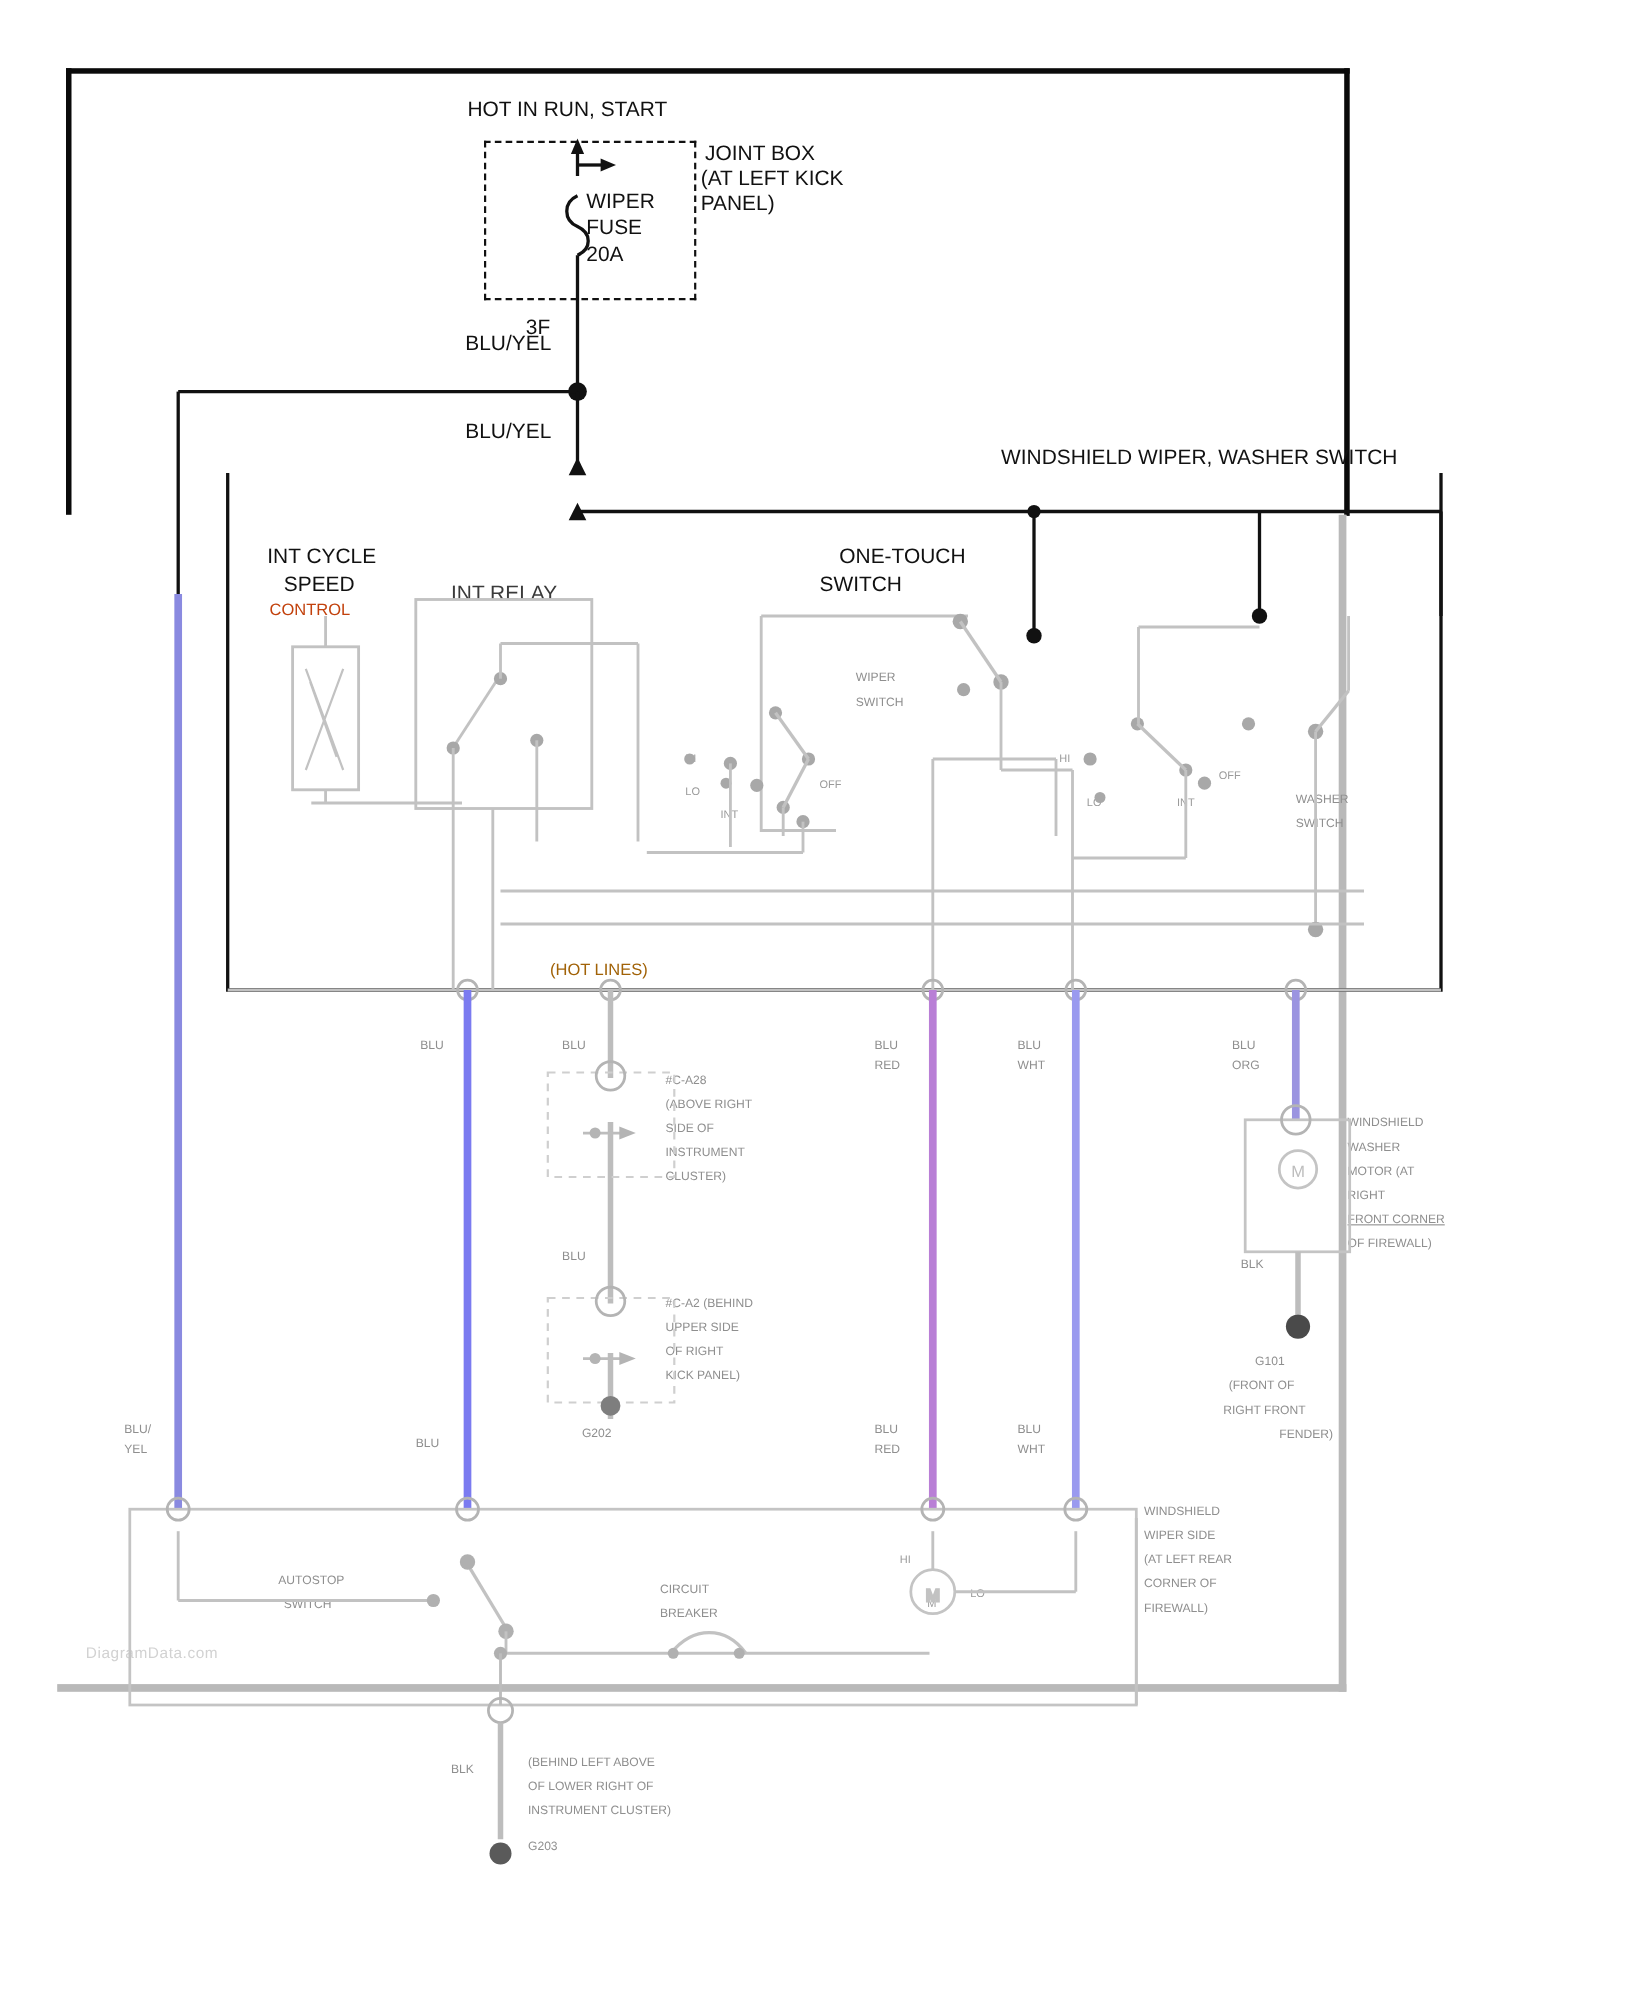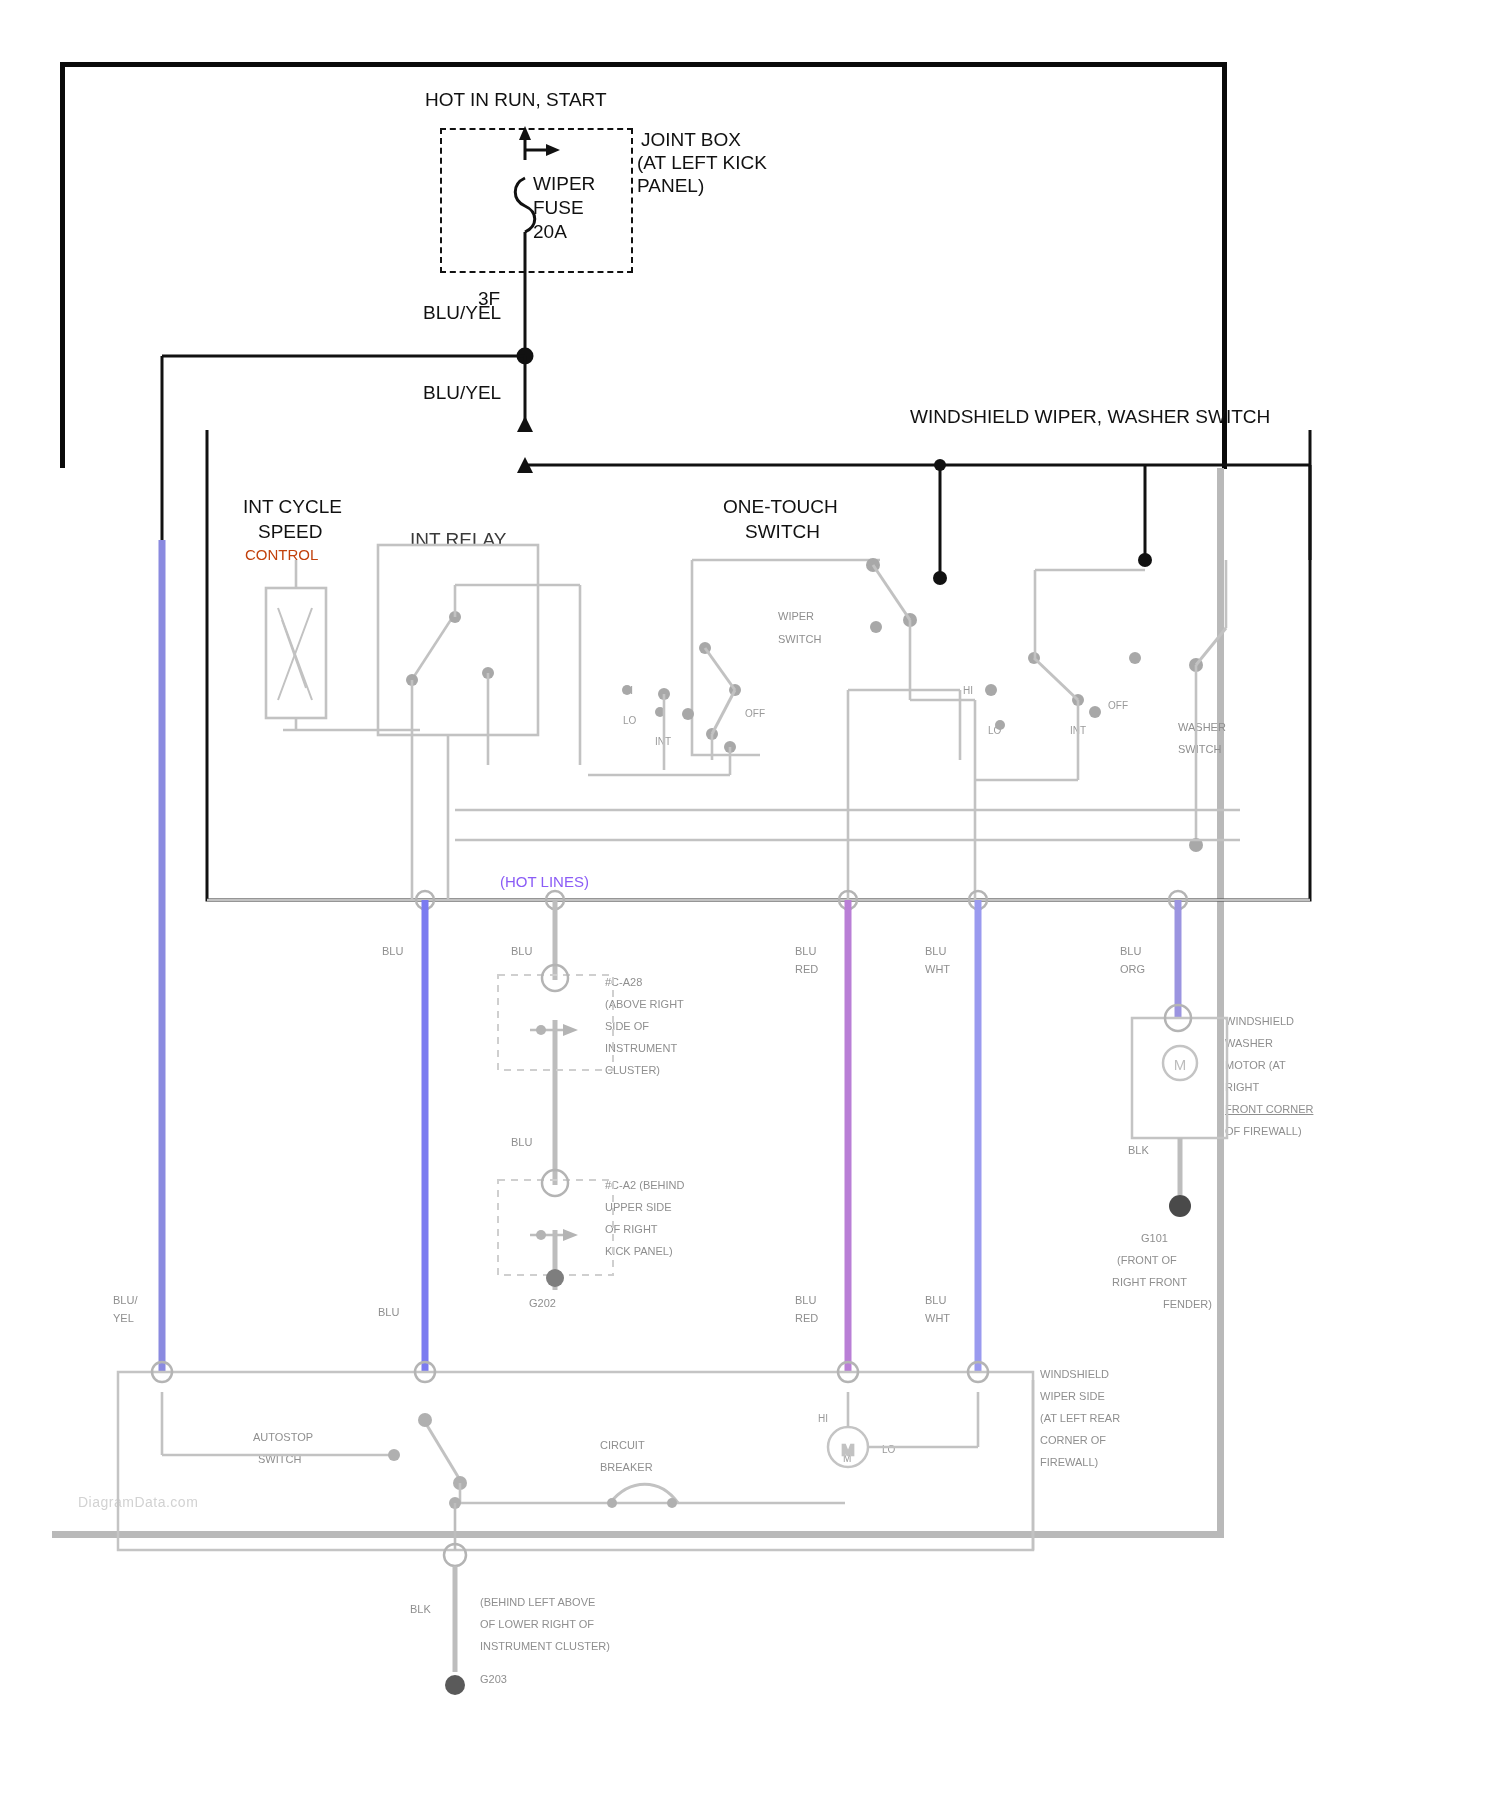--- a/index.html
+++ b/index.html
@@ -53,21 +53,21 @@
     color: #8f8f8f;
   }
   .lbl.tiny {
     font-size: 10px;
     line-height: 13px;
     color: #9a9a9a;
   }
   .lbl.mid {
     font-size: 15px;
     line-height: 19px;
-    color: #8b5cf6;
+    color: #a16207;
   }
   .dashbox {
     position: absolute;
     border: 2px dashed #111111;
     box-sizing: border-box;
   }
   .watermark {
     position: absolute;
     left: 78px;
     top: 1494px;
@@ -109,21 +109,21 @@
   <div class="lbl" style="left:423px; top:381px;">BLU/YEL</div>
 
   <div class="lbl" style="left:910px; top:405px;">WINDSHIELD WIPER, WASHER SWITCH</div>
 
   <div class="lbl" style="left:243px; top:495px;">INT CYCLE</div>
   <div class="lbl" style="left:258px; top:520px;">SPEED</div>
   <div class="lbl mid" style="left:245px; top:545px; color:#c2410c;">CONTROL</div>
 
   <div class="lbl" style="left:410px; top:528px; color:#3a3a3a;">INT RELAY</div>
 
-  <div class="lbl" style="left:723px; top:495px;">ONE-TOUCH</div>
+  <div class="lbl" style="left:763px; top:495px;">ONE-TOUCH</div>
   <div class="lbl" style="left:745px; top:520px;">SWITCH</div>
 
   <div class="lbl small" style="left:778px; top:609px;">WIPER</div>
   <div class="lbl small" style="left:778px; top:632px;">SWITCH</div>
 
   <div class="lbl tiny" style="left:623px; top:684px;">HI</div>
   <div class="lbl tiny" style="left:623px; top:714px;">LO</div>
   <div class="lbl tiny" style="left:655px; top:735px;">INT</div>
   <div class="lbl tiny" style="left:745px; top:707px;">OFF</div>
 

